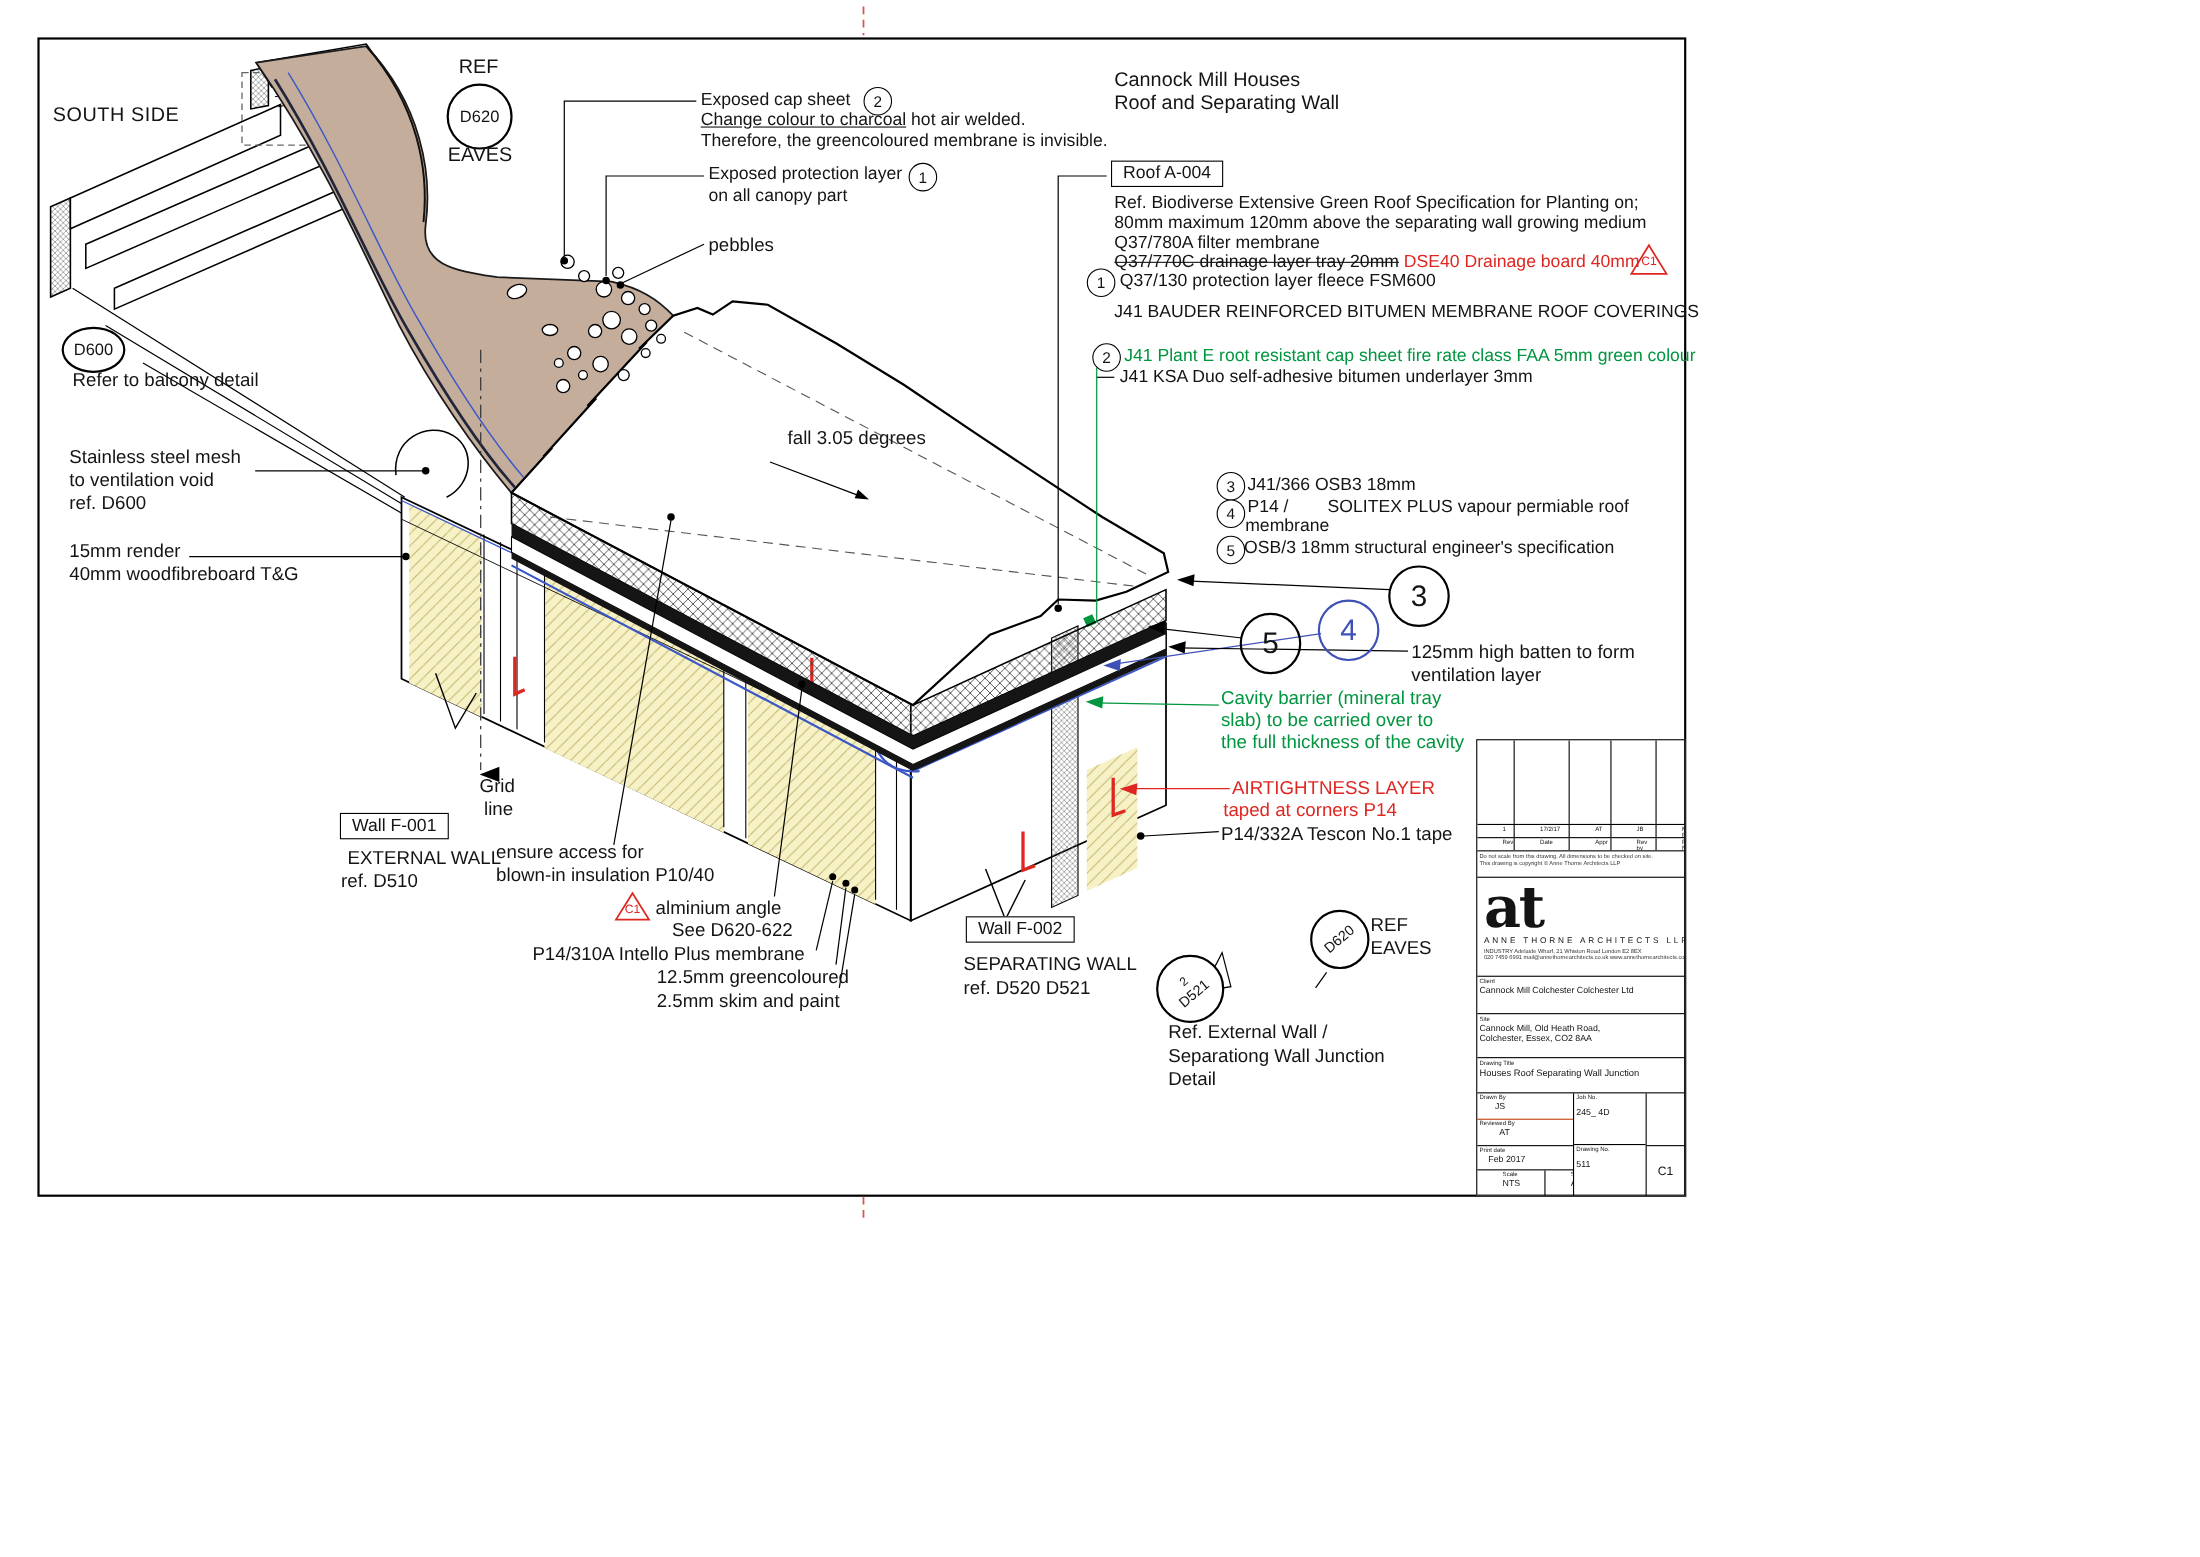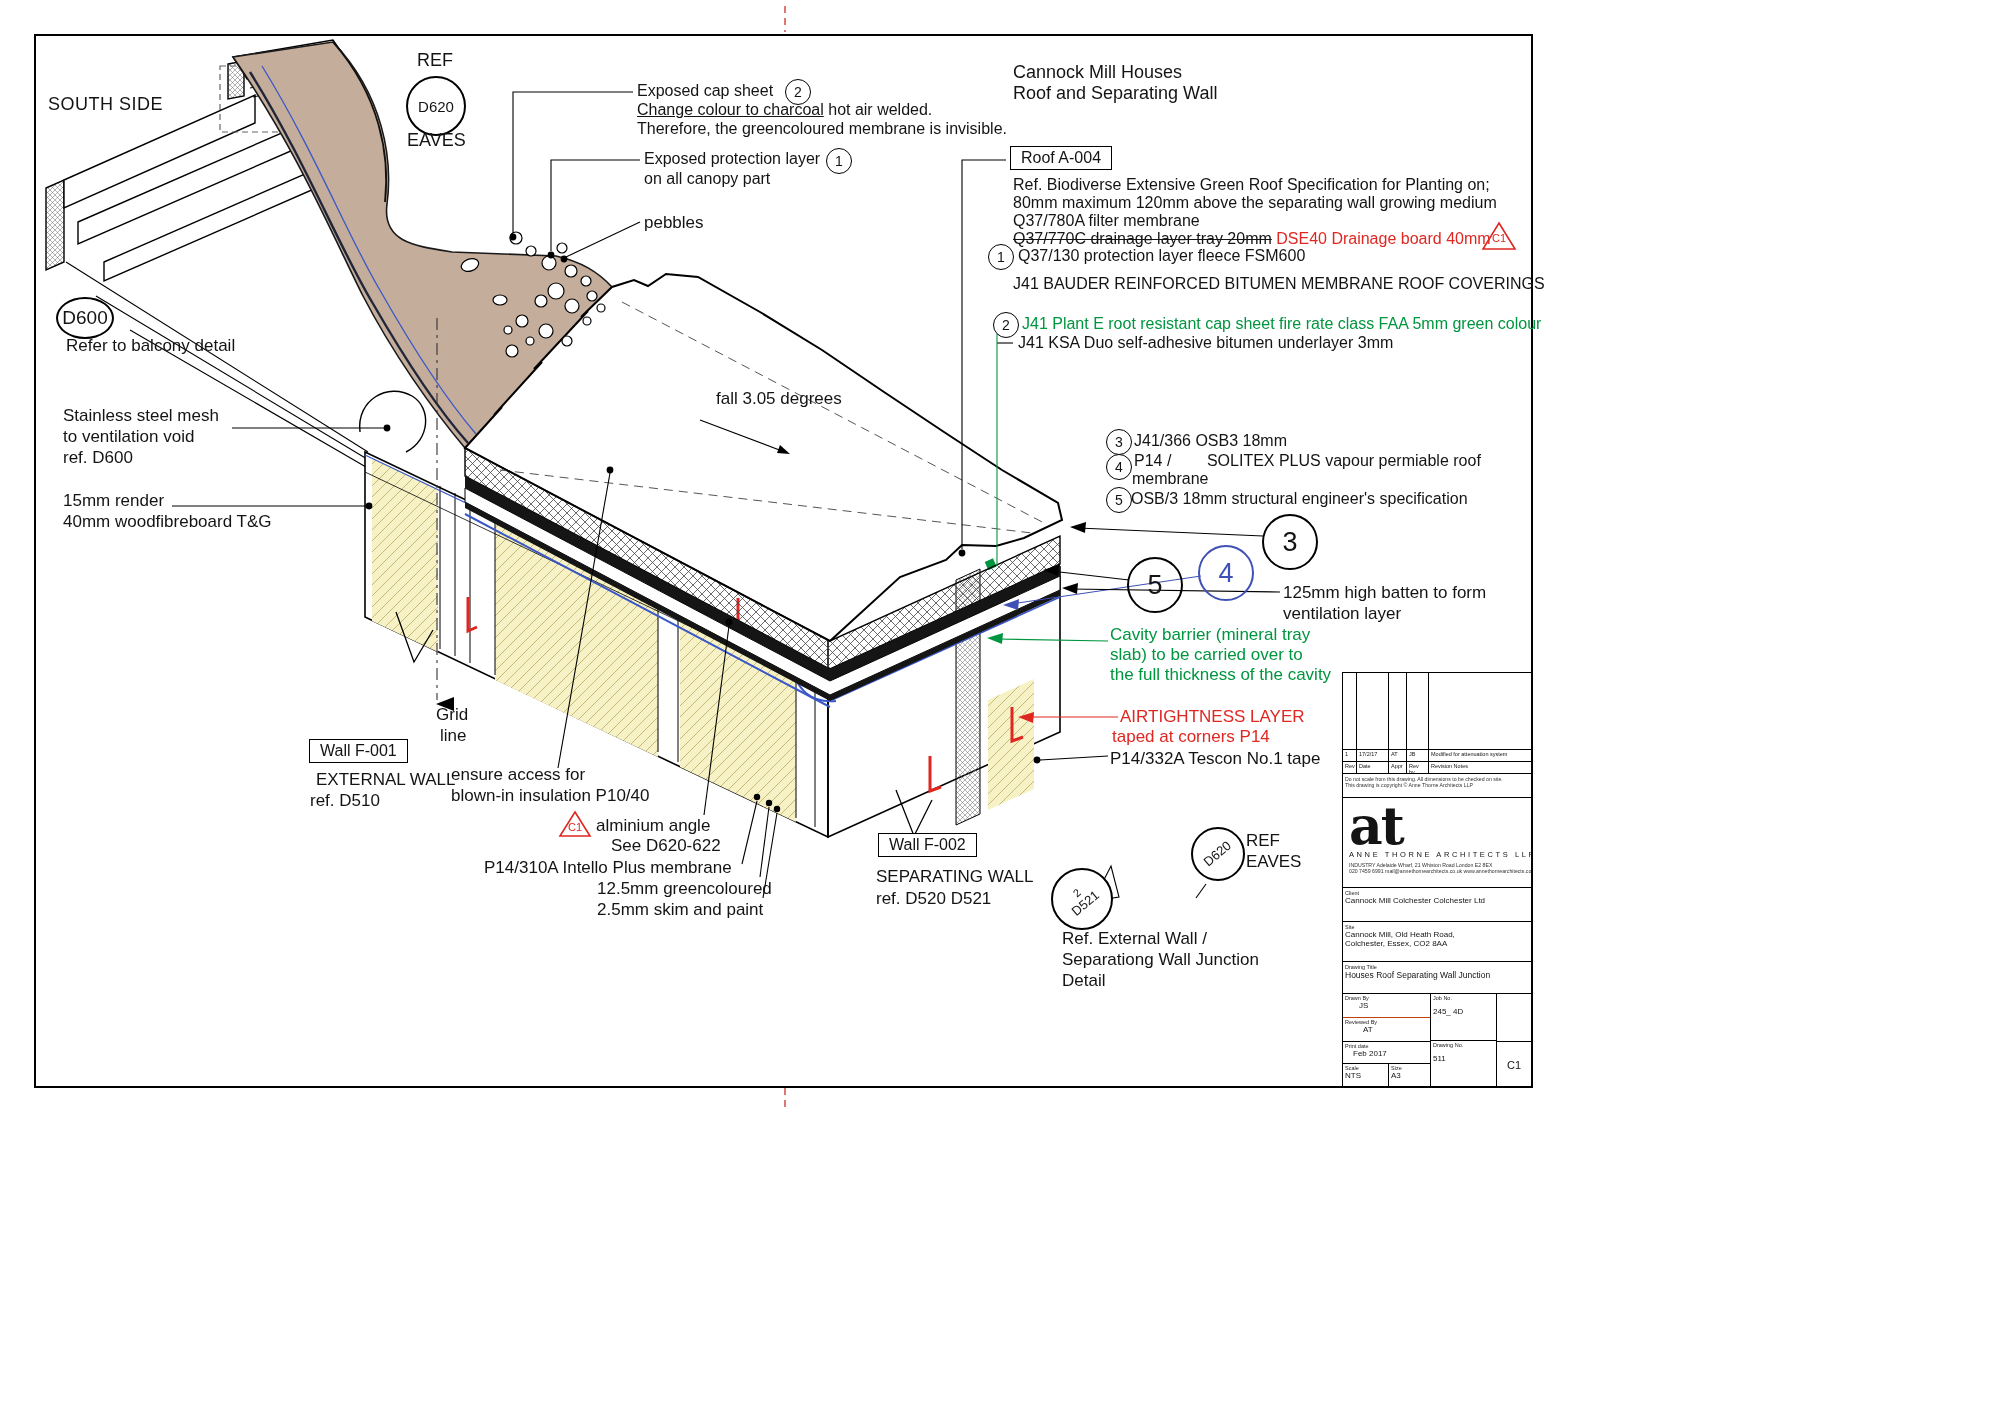--- a/index.html
+++ b/index.html
@@ -22,21 +22,21 @@
   .bigc.blue-c{border-color:#3f51b5;color:#3f51b5;}
   .refc{position:absolute;border:2px solid #000;border-radius:50%;background:#fff;
         display:flex;align-items:center;justify-content:center;}
   .rot{transform:rotate(-40deg);display:flex;flex-direction:column;align-items:center;line-height:1.05;}
   .flag{position:absolute;}
   .flag svg{position:absolute;inset:0;width:100%;height:100%;}
   .flag-label{position:absolute;left:0;right:0;top:11px;text-align:center;font-size:11px;color:#df2722;}
   
   #tblock{position:absolute;left:1342px;top:672px;width:190px;height:415px;border:1.4px solid #000;background:#fff;font-size:7px;box-sizing:border-box;}
   .tb-row{display:flex;box-sizing:border-box;}
-  .tb-cell{box-sizing:border-box;border-right:1px solid #000;overflow:hidden;padding:1px 2px;}
+  .tb-cell{box-sizing:border-box;border-right:1px solid #000;overflow:hidden;padding:1px 2px;margin-left:21px;}
   .tb-cell:last-child{border-right:none;}
   .tb-sec{border-bottom:1px solid #000;box-sizing:border-box;overflow:hidden;}
   .tb-label{font-size:5.5px;color:#222;}
   .tb-value{font-size:8px;}
   .logo-at{font-family:"DejaVu Serif", serif;font-weight:bold;font-size:52px;line-height:0.95;letter-spacing:-2px;}
   .firm{font-size:7.5px;letter-spacing:2.6px;white-space:nowrap;}
   .tiny{font-size:5.2px;color:#333;white-space:nowrap;}
 </style>
 </head>
 <body>
@@ -245,21 +245,21 @@
     <span>1</span>
   </div>
   <div class="t t16" style="left:1018px;top:247px">Q37/130 protection layer fleece FSM600</div>
   <div class="t t16" style="left:1013px;top:275px">J41 BAUDER REINFORCED BITUMEN MEMBRANE ROOF COVERINGS</div>
   <div class="ncircle" style="left:993px;top:312px">
     <span>2</span>
   </div>
   <div class="t t16 green" style="left:1022px;top:315px">J41 Plant E root resistant cap sheet fire rate class FAA 5mm green colour</div>
   <div class="t t16" style="left:1018px;top:334px">J41 KSA Duo self-adhesive bitumen underlayer 3mm</div>
 
-  <div class="refc" style="left:56px;top:297px;width:54px;height:38px;font-size:19px">
+  <div class="refc" style="left:56px;top:297px;width:54px;height:38px;font-size:15px">
     <span>D600</span>
   </div>
   <div class="t t17" style="left:66px;top:336px">Refer to balcony detail</div>
 
   <div class="t t17" style="left:716px;top:389px">fall 3.05 degrees</div>
 
   <div class="t t17" style="left:63px;top:406px">Stainless steel mesh</div>
   <div class="t t17" style="left:63px;top:427px">to ventilation void</div>
   <div class="t t17" style="left:63px;top:448px">ref. D600</div>
 

